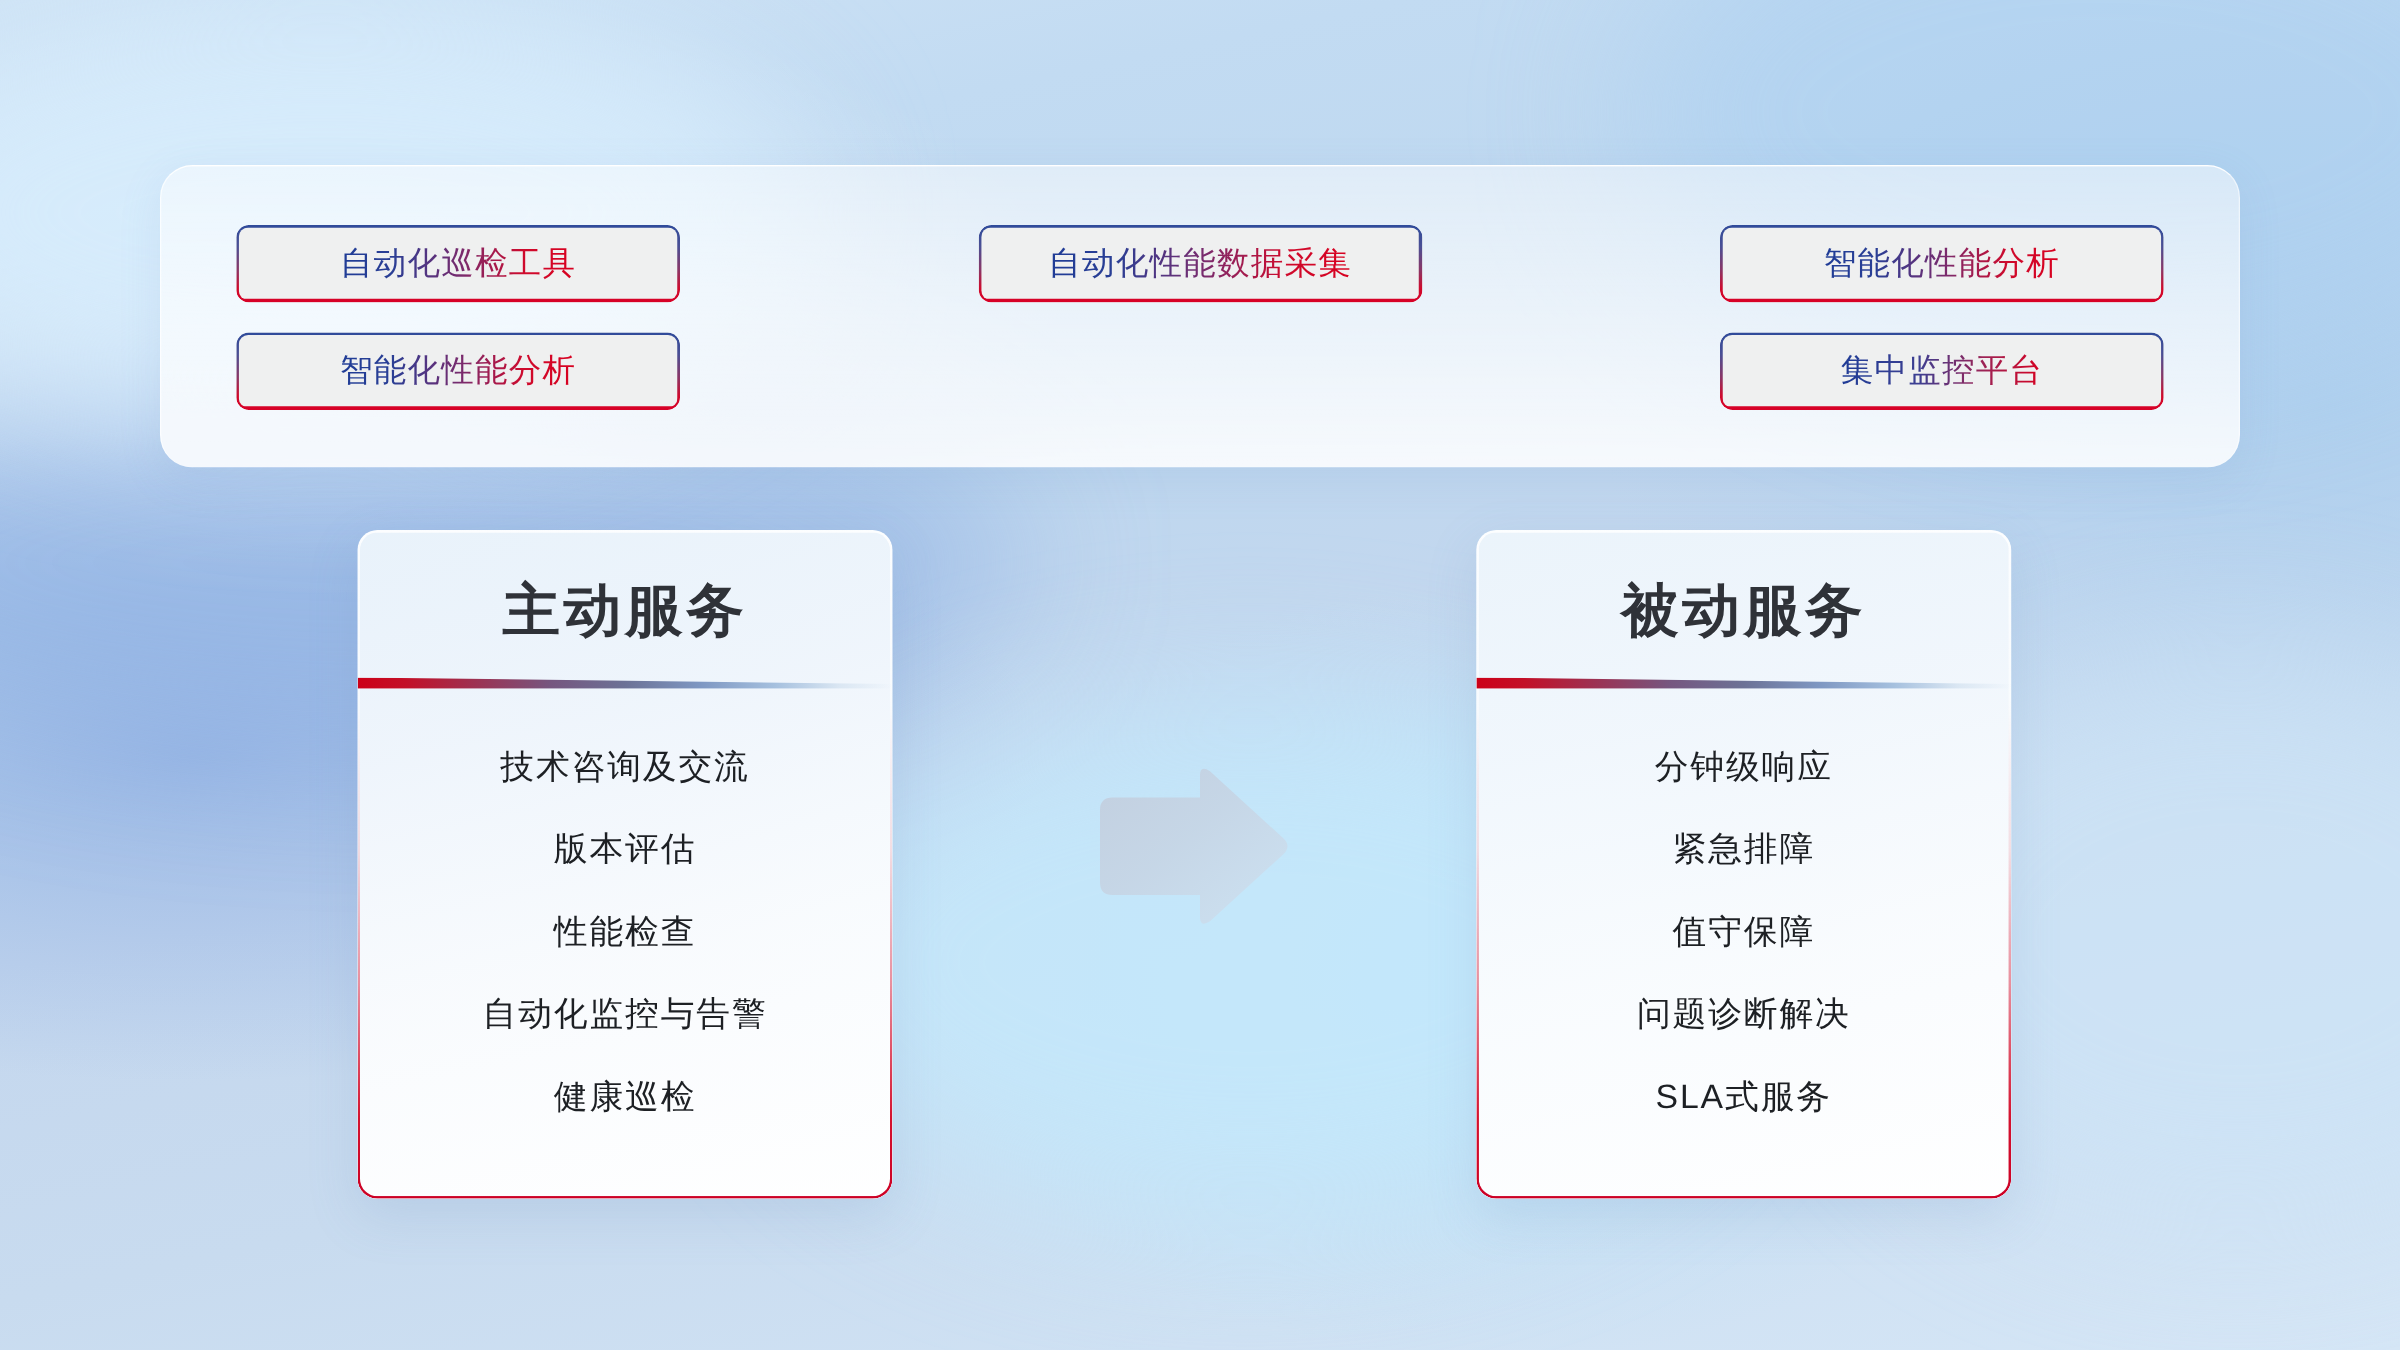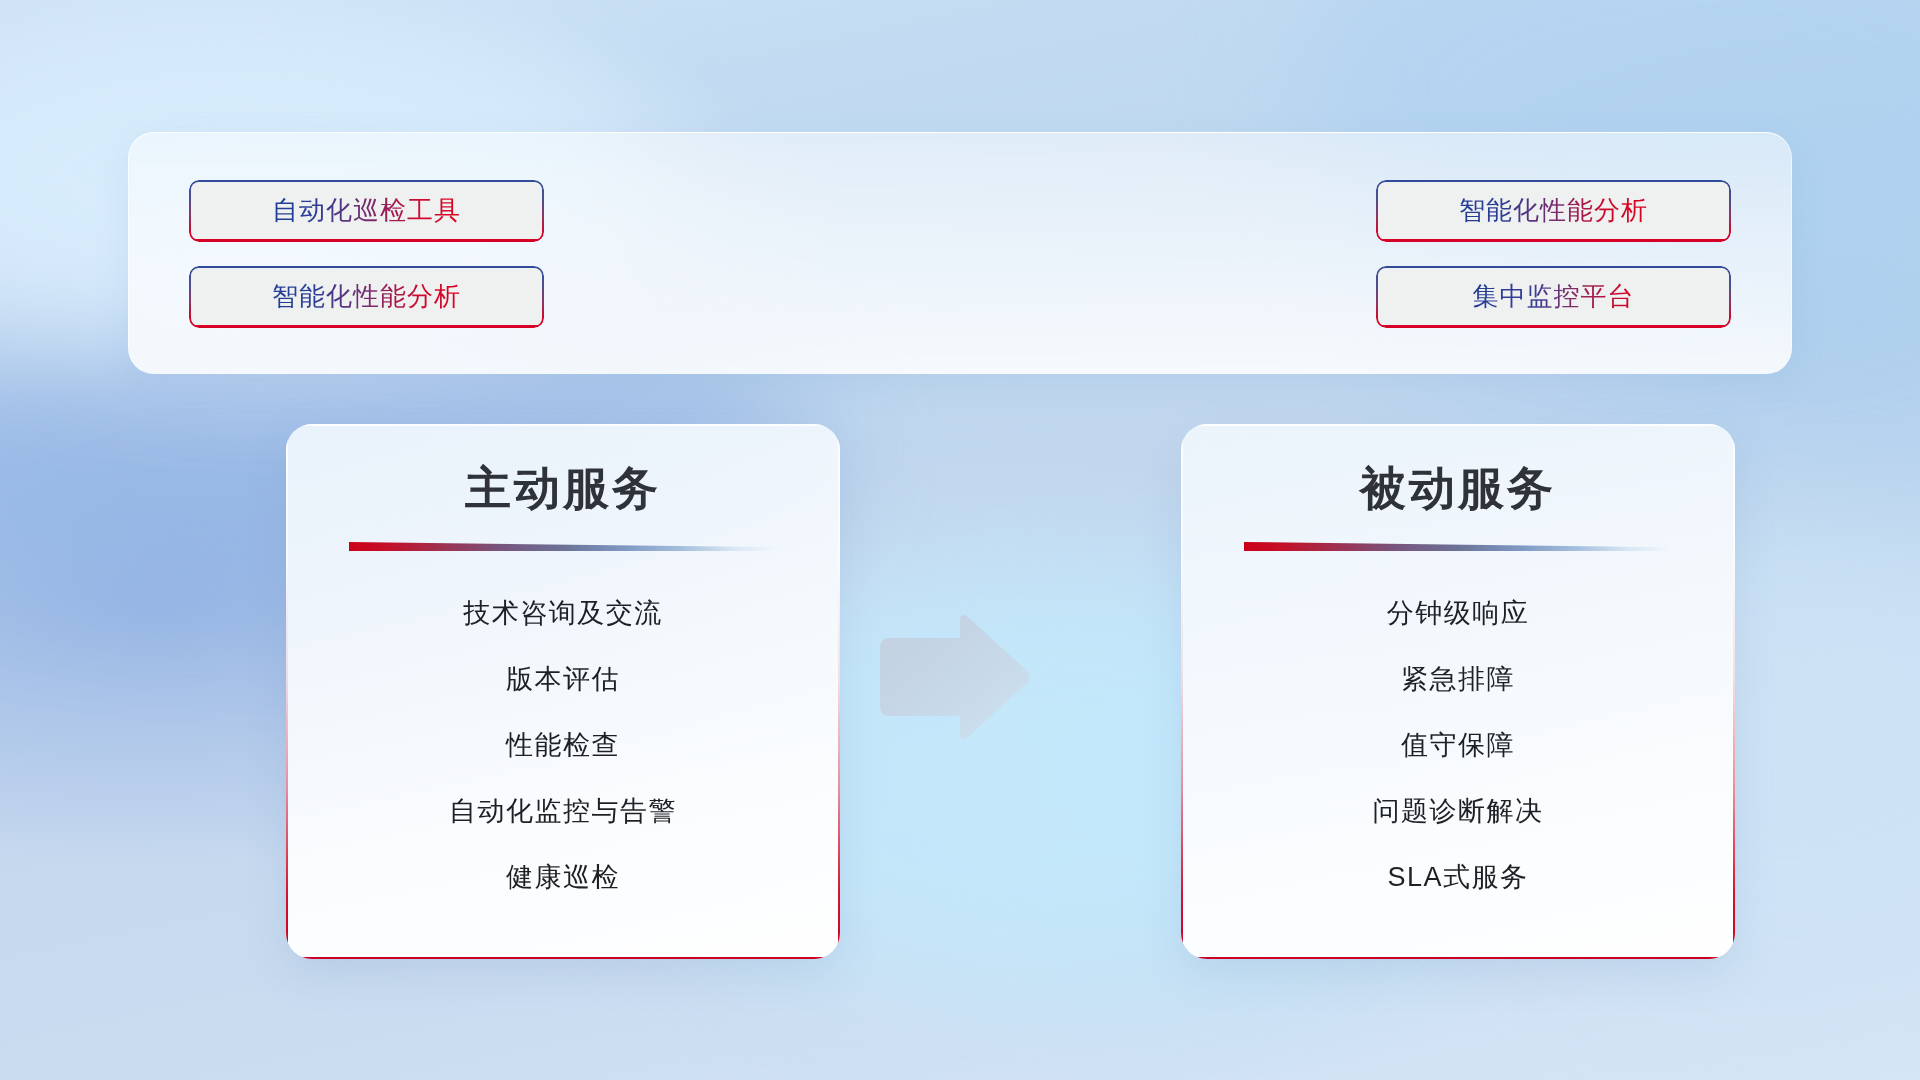--- a/index.html
+++ b/index.html
@@ -116,23 +116,23 @@
   .pill-label.cool-end {
     background: linear-gradient(90deg, #1f3c96 0%, #3c3f92 38%, #9c2356 70%, #d8001f 100%);
     -webkit-background-clip: text;
             background-clip: text;
   }
 
   
   .service-card {
     position: absolute;
     top: 424px;
-    width: 554px;
+    width: 428px;
     height: 535px;
-    border-radius: 26px;
+    border-radius: 16px;
     background: linear-gradient(168deg,
         rgba(238,246,252,0.93) 0%,
         rgba(243,248,253,0.95) 30%,
         rgba(250,252,254,0.97) 62%,
         rgba(255,255,255,0.99) 100%);
     box-sizing: border-box;
     box-shadow: 0 14px 40px rgba(105,140,190,0.17);
     overflow: hidden;
   }
   #card-active  { left: 286px; }
@@ -223,20 +223,23 @@
   <div class="wash wash-d"></div>
   <div class="wash wash-e"></div>
 
   <div id="top-panel">
 
     <div class="pill-row">
       <div class="pill">
         <span class="pill-label">自动化巡检工具</span>
       </div>
       <div class="pill">
+        <span class="pill-label">自动化性能数据采集</span>
+      </div>
+      <div class="pill">
         <span class="pill-label">智能化性能分析</span>
       </div>
     </div>
 
     <div class="pill-row">
       <div class="pill">
         <span class="pill-label">智能化性能分析</span>
       </div>
       <div class="pill">
         <span class="pill-label cool-end">集中监控平台</span>

